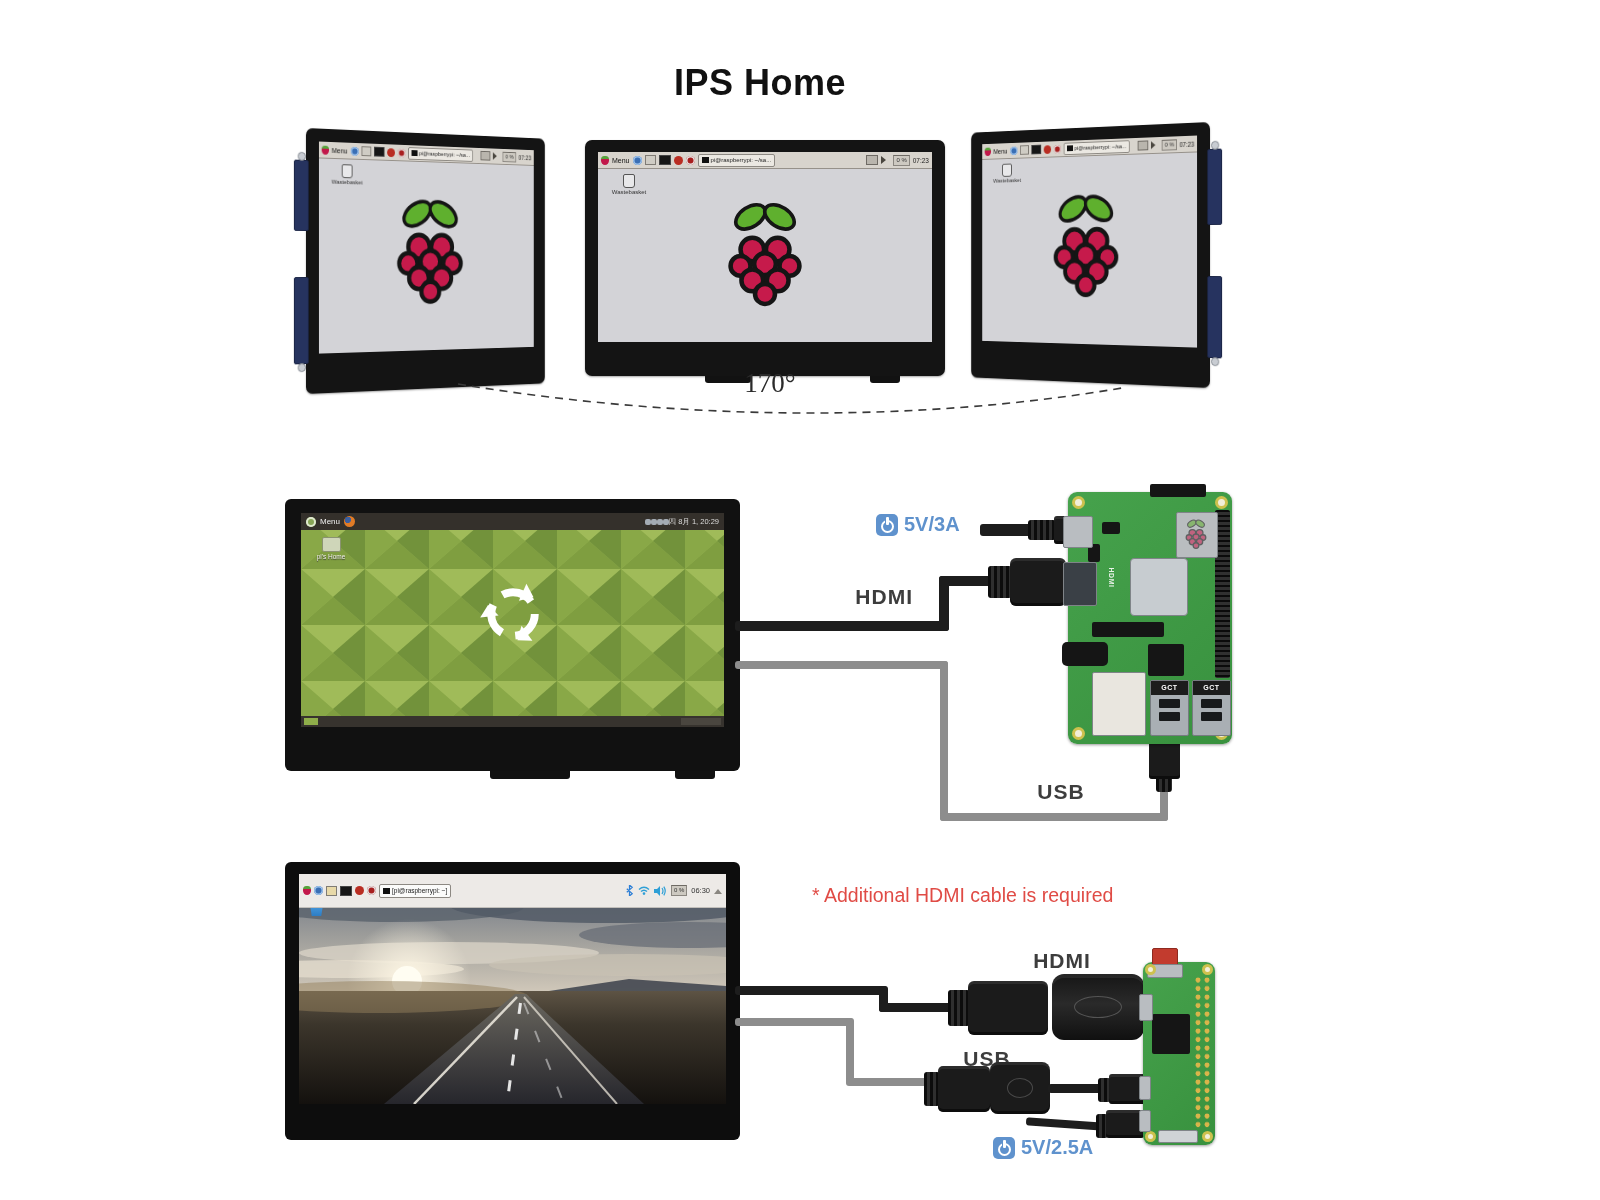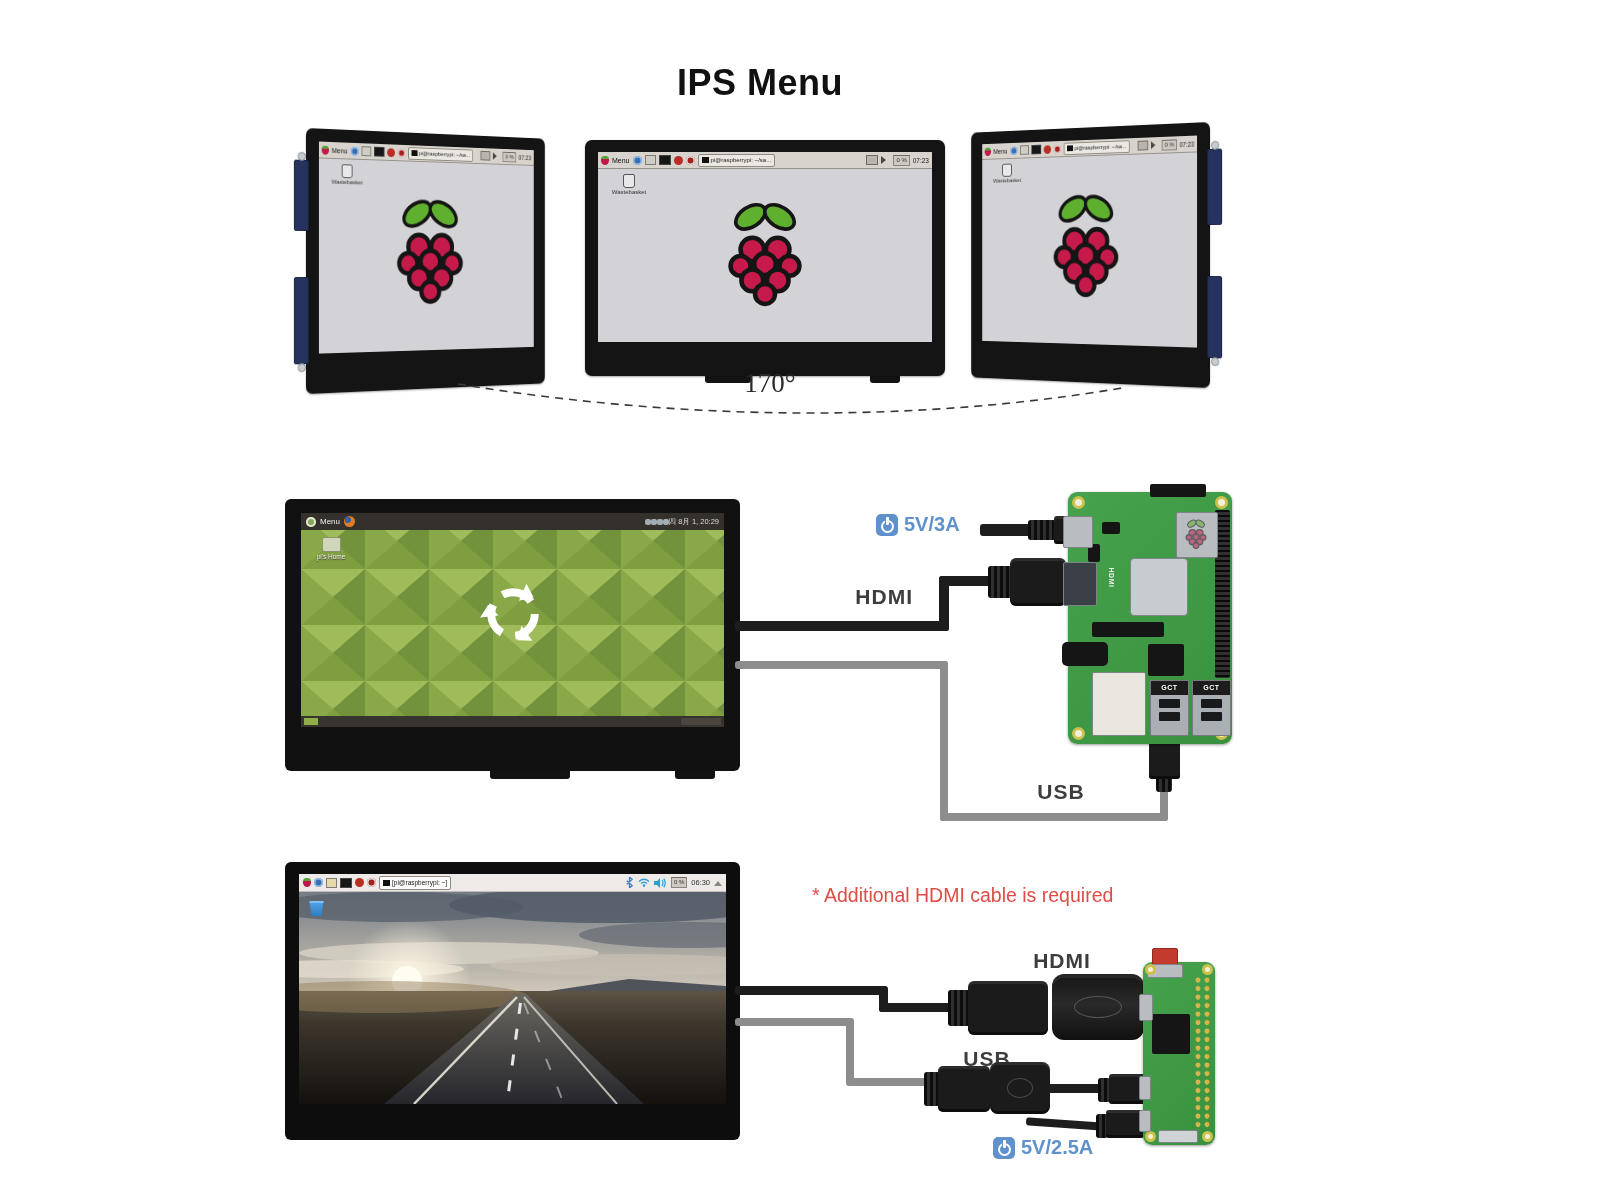--- a/index.html
+++ b/index.html
@@ -91,21 +91,21 @@
   .mate-bottom .chip2{width:40px;height:7px;background:#4a463f;}
   .mate-home{position:absolute;left:10px;top:24px;width:40px;text-align:center;z-index:2;
     font-size:6.5px;color:#f2f2e9;text-shadow:0 1px 1px #333;}
   .mate-home .fold{margin:0 auto 1px;width:17px;height:13px;background:#cfd6b9;border:1px solid #8a9370;border-radius:2px;}
   .mate-logo{position:absolute;left:50%;top:47%;width:66px;height:66px;transform:translate(-50%,-50%);z-index:2;}
 
   
   .roadd{position:absolute;left:285px;top:862px;width:455px;height:278px;background:#0d0d0d;border-radius:6px;}
   .roadd .screen{position:absolute;left:14px;right:14px;top:12px;bottom:36px;overflow:hidden;background:#777;}
   .pix-bar{position:absolute;top:0;left:0;right:0;height:17px;background:#edeae7;border-bottom:1px solid #c2bfbb;
-    display:flex;align-items:center;gap:3px;padding:0 4px;z-index:3;font-size:7px;color:#222;}
+    display:flex;align-items:center;gap:3px;padding:8px 4px;z-index:3;font-size:7px;color:#222;}
   .pix-bar .win-btn{background:#fbfbfa;height:12px;max-width:118px;font-size:6.5px;}
   .pix-tray{margin-left:auto;display:flex;align-items:center;gap:4px;}
   .pix-tray svg{display:block;}
   .eject{width:0;height:0;border:4px solid transparent;border-bottom:5px solid #8a8781;margin-bottom:2px;}
   .trash{position:absolute;left:9px;top:25px;width:17px;height:17px;z-index:2;
     background:linear-gradient(#56aaec,#2d7dc4);clip-path:polygon(8% 12%,92% 12%,78% 100%,22% 100%);}
   .trash::before{content:'';position:absolute;left:0;top:0;width:100%;height:4px;background:#7cc1f2;}
 
   
   .board{position:absolute;background:linear-gradient(135deg,#46a24c,#38913e);border-radius:9px;
@@ -167,21 +167,21 @@
       <pattern id="tribg" width="64" height="56" patternUnits="userSpaceOnUse">
         <rect width="64" height="56" fill="#94b14c"></rect>
         <polygon points="0,0 64,0 32,28" fill="#a3bd5c"></polygon>
         <polygon points="0,56 32,28 64,56" fill="#7e9c3f"></polygon>
         <polygon points="0,0 32,28 0,56" fill="#89a847"></polygon>
         <polygon points="64,0 64,56 32,28" fill="#6f8f3a"></polygon>
       </pattern>
     </defs>
   </svg>
 
-  <div class="page-title">IPS Menu</div>
+  <div class="page-title">IPS Home</div>
 
   <div class="mon mon-left">
     <div class="pcb-strip" style="left:-13px;top:12%;height:26%;">
       <span class="screw" style="top:-9px;"></span>
       </div>
     <div class="pcb-strip" style="left:-13px;top:56%;height:32%;">
       <span class="screw" style="bottom:-9px;"></span>
       </div>
     <div class="screen">
       <div class="rpi-bar">

